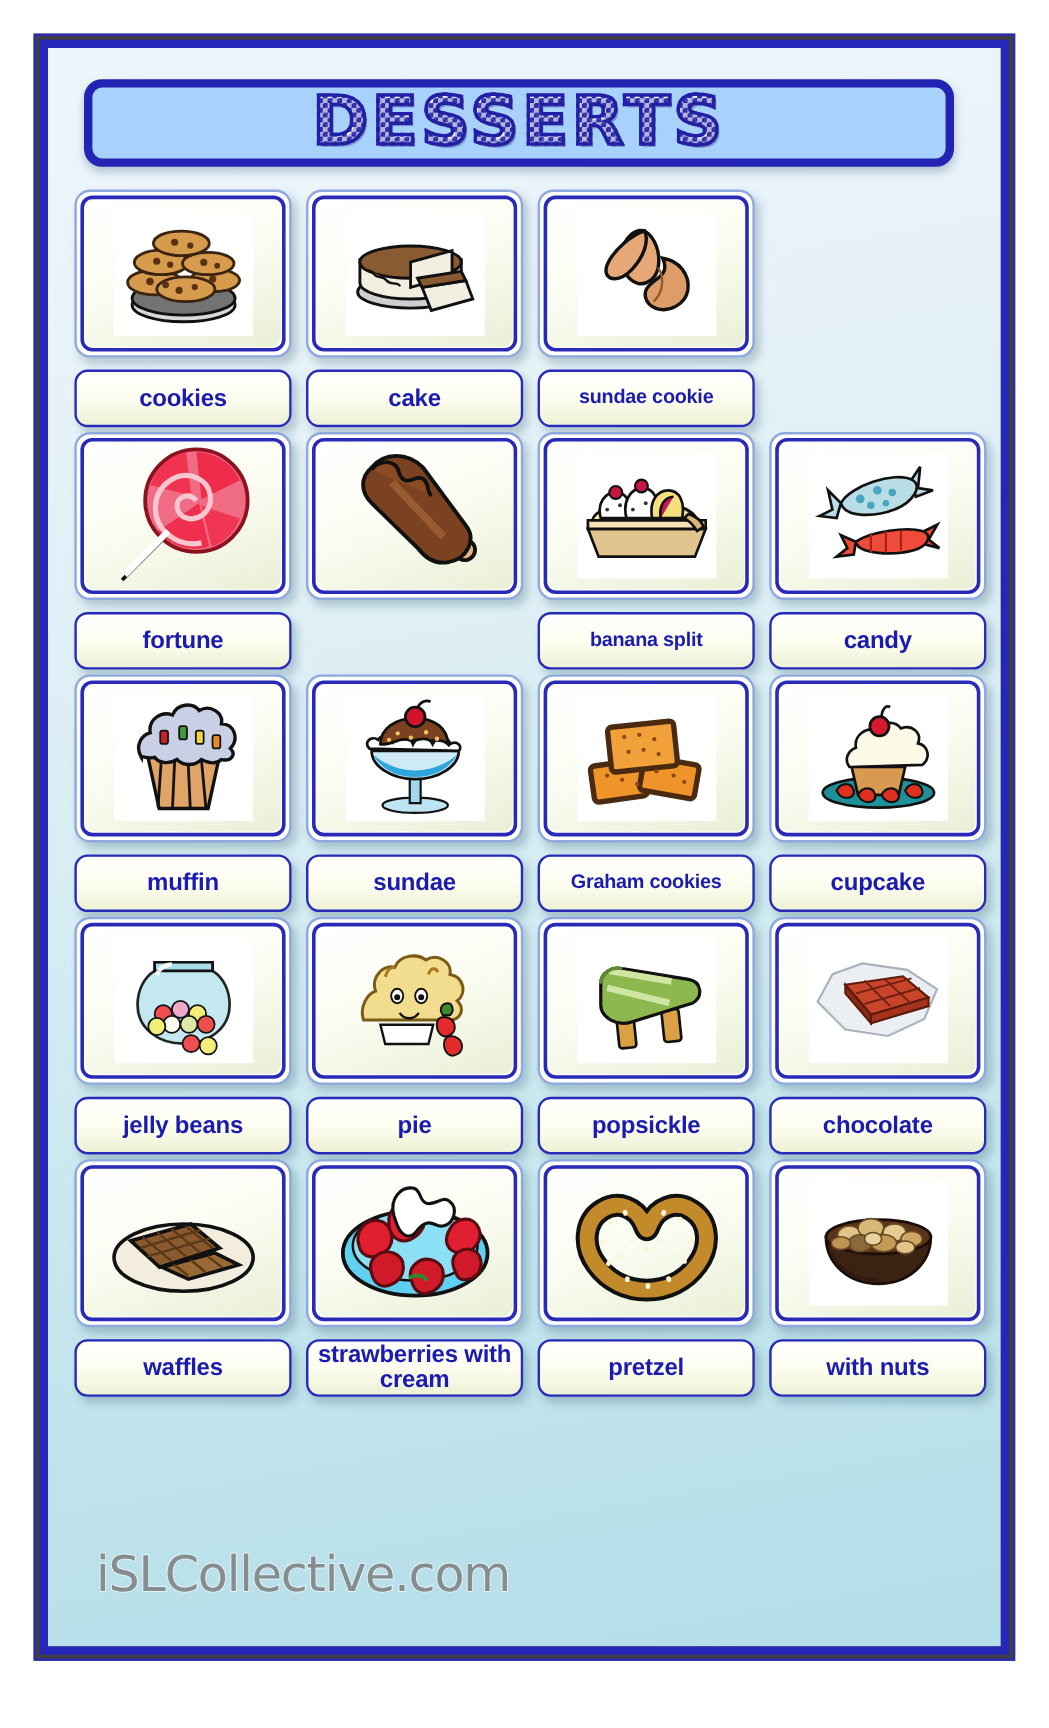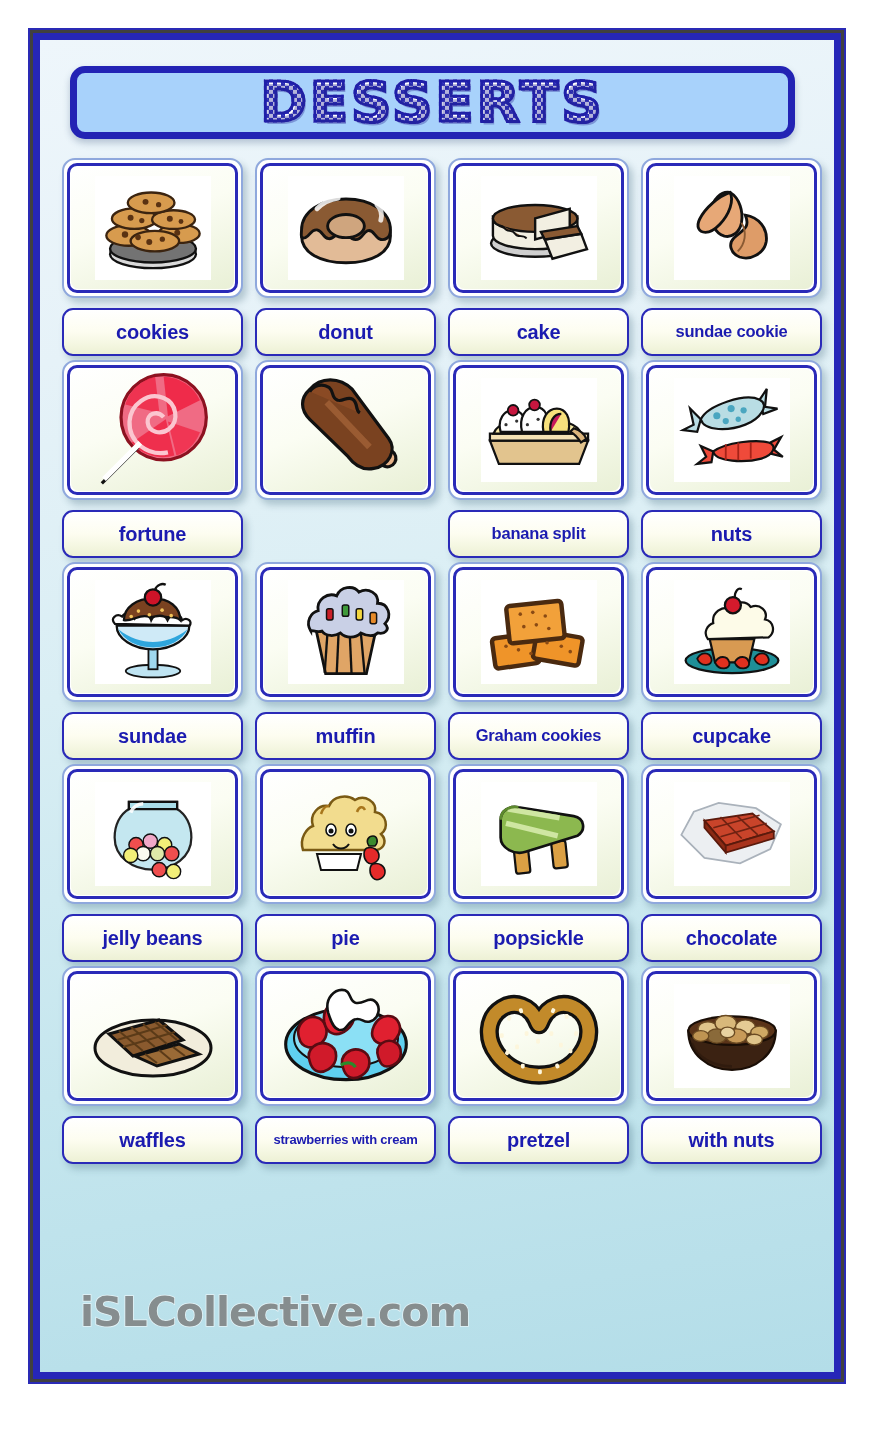--- a/index.html
+++ b/index.html
@@ -132,28 +132,28 @@
   .label span{
     font-family:Liberation Sans, sans-serif;
     font-weight:bold;
     font-size:20px;
     color:#1b1bb0;
     text-align:center;
     line-height:1.05;
     letter-spacing:-.2px;
   }
   .label.sm span{font-size:16.5px;}
-  .label.xs span{font-size:13px;}
+  .label.xs span{font-size:20px;}
 
   
   #watermark{
     position:absolute;
     left:40px; top:1248px;
     font-family:"DejaVu Sans", sans-serif;
-    font-weight:bold;
+    font-weight:normal;
     font-size:41px;
     letter-spacing:-1px;
     color:#7b7b7b;
     opacity:.82;
     -webkit-text-stroke:1.5px rgba(255,255,255,.75);
     paint-order:stroke fill;
     white-space:nowrap;
     pointer-events:none;
   }
 </style>
@@ -498,34 +498,20 @@
             </div>
           </div>
           <div class="label">
             <span>cookies</span>
           </div>
         </div>
         <div class="cell">
           <div class="card framed">
             <div class="card-surface">
               <div class="art-frame">
-                <svg width="118" height="98">
-                    <use href="#ic-donut-clipart"></use>
-                  </svg>
-              </div>
-            </div>
-          </div>
-          <div class="label">
-            <span>donut</span>
-          </div>
-        </div>
-        <div class="cell">
-          <div class="card framed">
-            <div class="card-surface">
-              <div class="art-frame">
                 <svg width="116" height="96">
                     <use href="#ic-cake-clipart"></use>
                   </svg>
               </div>
             </div>
           </div>
           <div class="label">
             <span>cake</span>
           </div>
         </div>
@@ -589,58 +575,58 @@
           <div class="card framed">
             <div class="card-surface">
               <div class="art-frame">
                 <svg width="116" height="90">
                     <use href="#ic-candy-clipart"></use>
                   </svg>
               </div>
             </div>
           </div>
           <div class="label">
-            <span>nuts</span>
+            <span>candy</span>
           </div>
         </div>
       </div>
 
       <div class="row">
+        <div class="cell">
+          <div class="card framed">
+            <div class="card-surface">
+              <div class="art-frame">
+                <svg width="112" height="102">
+                    <use href="#ic-muffin-clipart"></use>
+                  </svg>
+              </div>
+            </div>
+          </div>
+          <div class="label">
+            <span>muffin</span>
+          </div>
+        </div>
         <div class="cell">
           <div class="card framed">
             <div class="card-surface">
               <div class="art-frame">
                 <svg width="110" height="100">
                     <use href="#ic-sundae-clipart"></use>
                   </svg>
               </div>
             </div>
           </div>
           <div class="label">
             <span>sundae</span>
           </div>
         </div>
         <div class="cell">
           <div class="card framed">
             <div class="card-surface">
               <div class="art-frame">
-                <svg width="112" height="102">
-                    <use href="#ic-muffin-clipart"></use>
-                  </svg>
-              </div>
-            </div>
-          </div>
-          <div class="label">
-            <span>muffin</span>
-          </div>
-        </div>
-        <div class="cell">
-          <div class="card framed">
-            <div class="card-surface">
-              <div class="art-frame">
                 <svg width="118" height="92">
                     <use href="#ic-graham-cookies-clipart"></use>
                   </svg>
               </div>
             </div>
           </div>
           <div class="label sm">
             <span>Graham cookies</span>
           </div>
         </div>

